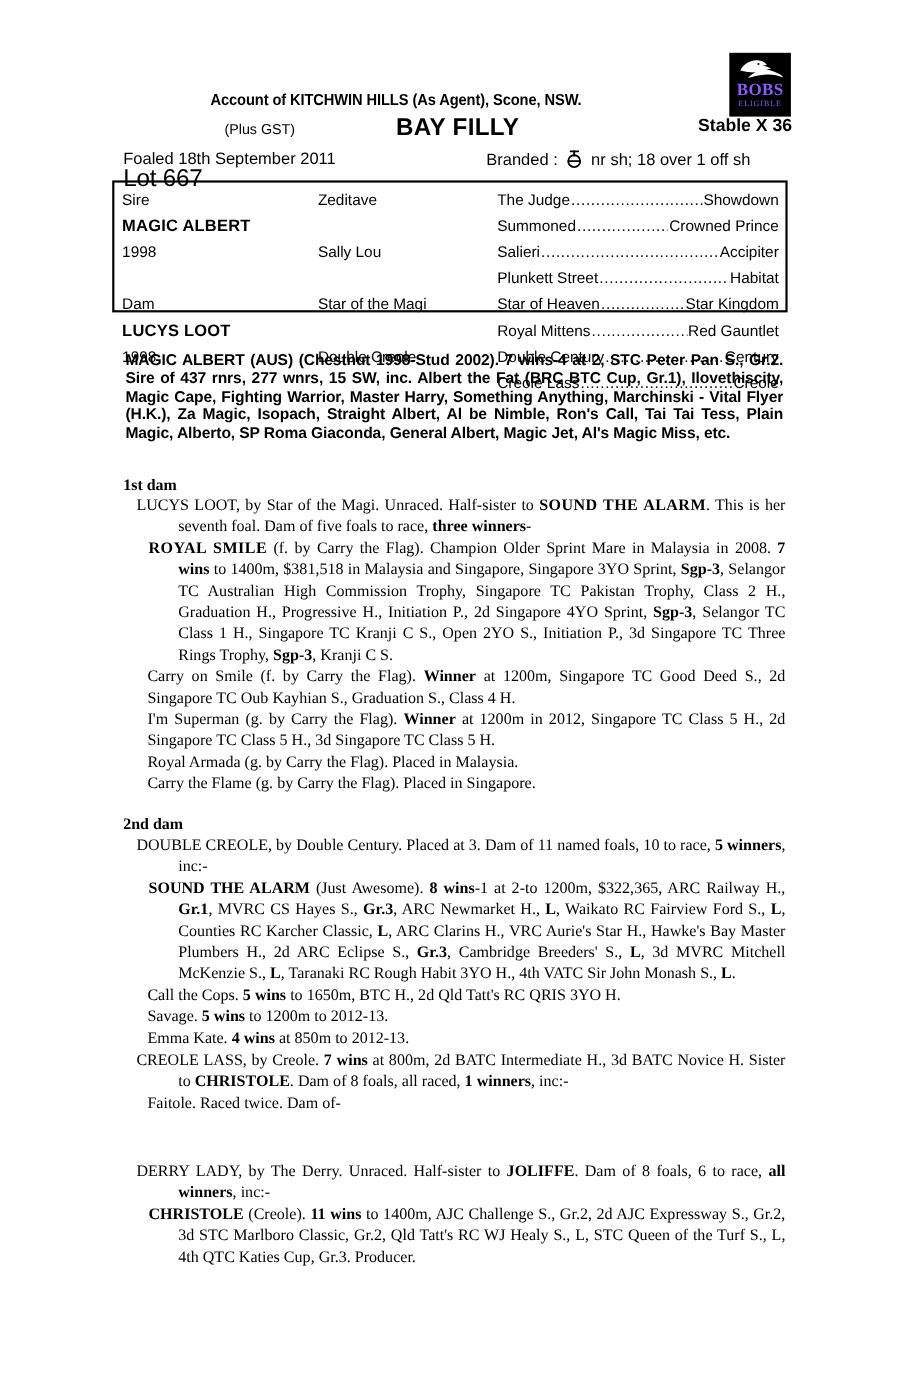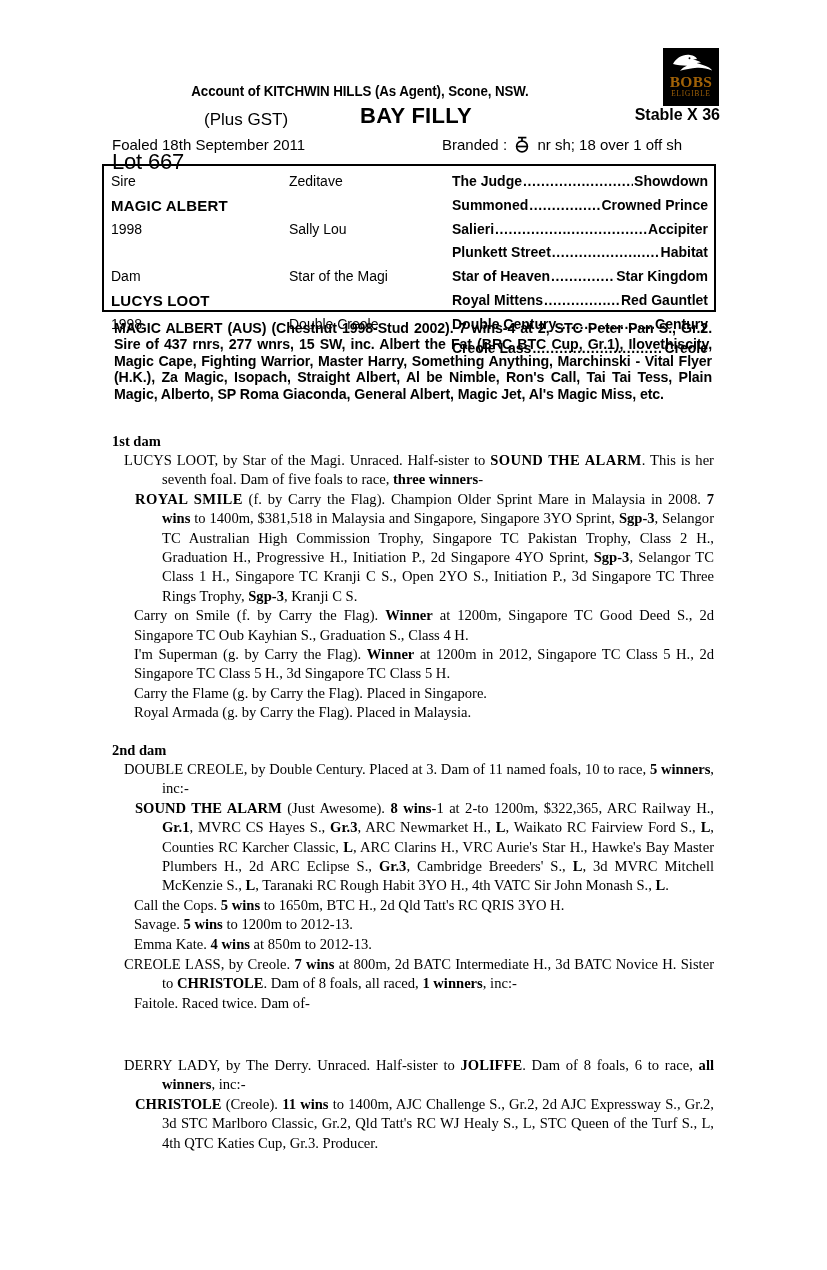--- a/index.html
+++ b/index.html
@@ -23,21 +23,21 @@
   }
 
   
   .bobs-logo {
     position: absolute;
     left: 663px;
     top: 48px;
     width: 56px;
     height: 58px;
     background: #000000;
-    color: #a16207;
+    color: #8b5cf6;
     text-align: center;
     overflow: hidden;
   }
   .bobs-bird {
     display: block;
     margin: 5px auto 0 auto;
     width: 44px;
     height: 20px;
   }
   .bobs-word {
@@ -82,21 +82,21 @@
     top: 0;
     font-weight: normal;
     font-size: 22px;
     letter-spacing: -0.2px;
     margin-top: 46px;
   }
   .plus-gst {
     position: absolute;
     left: 92px;
     top: 7px;
-    font-size: 17px;
+    font-size: 13px;
   }
   .colour-sex {
     position: absolute;
     left: 0;
     top: 0;
     width: 608px;
     text-align: center;
     font-weight: bold;
     font-size: 22px;
     letter-spacing: 0.3px;
@@ -137,21 +137,21 @@
     vertical-align: -3px;
     margin: 0 1px;
   }
 
   
   .ped-box {
     position: absolute;
     left: 102px;
     top: 164px;
     width: 614px;
-    height: 148px;
+    height: 120px;
     border: 2px solid #000;
     box-sizing: border-box;
   }
   .ped-inner {
     position: relative;
     width: 100%;
     height: 100%;
     padding: 4px 0 0 0;
     box-sizing: border-box;
   }
@@ -185,21 +185,20 @@
     font-size: 15px;
     letter-spacing: 0.2px;
   }
   .gp-row {
     display: flex;
     align-items: center;
     font-size: 14px;
     line-height: 23.8px;
     height: 23.8px;
     white-space: nowrap;
-    font-weight: bold;
   }
   .gp-a { flex: 0 0 auto; }
   .gp-dots {
     flex: 1 1 auto;
     overflow: hidden;
     white-space: nowrap;
     margin: 0 1px;
     letter-spacing: 0.6px;
     font-size: 14px;
   }
@@ -366,23 +365,23 @@
   <div class="sec" style="top:432px;">
     <div class="dam-head">1st dam</div>
     <div class="hang"><span>LUCYS LOOT, by Star of the Magi. Unraced. Half-sister to </span><b class="sp">SOUND THE ALARM</b><span>. This is her seventh foal. Dam of five foals to race, </span><b>three winners</b><span>-</span></div>
 
     <div class="ind1"><b class="sp">ROYAL SMILE</b><span> (f. by Carry the Flag). Champion Older Sprint Mare in Malaysia in 2008. </span><b>7 wins</b><span> to 1400m, $381,518 in Malaysia and Singapore, Singapore 3YO Sprint, </span><b>Sgp-3</b><span>, Selangor TC Australian High Commission Trophy, Singapore TC Pakistan Trophy, Class 2 H., Graduation H., Progressive H., Initiation P., 2d Singapore 4YO Sprint, </span><b>Sgp-3</b><span>, Selangor TC Class 1 H., Singapore TC Kranji C S., Open 2YO S., Initiation P., 3d Singapore TC Three Rings Trophy, </span><b>Sgp-3</b><span>, Kranji C S.</span></div>
 
     <div class="ind2 hangsub" style="padding-left:22px;text-indent:0;"><span>Carry on Smile</span><span> (f. by Carry the Flag). </span><b>Winner</b><span> at 1200m, Singapore TC Good Deed S., 2d Singapore TC Oub Kayhian S., Graduation S., Class 4 H.</span></div>
 
     <div class="ind2"><span>I'm Superman</span><span> (g. by Carry the Flag). </span><b>Winner</b><span> at 1200m in 2012, Singapore TC Class 5 H., 2d Singapore TC Class 5 H., 3d Singapore TC Class 5 H.</span></div>
 
+    <div class="ind2 nojust"><span>Royal Armada</span><span> (g. by Carry the Flag). Placed in Malaysia.</span></div>
+
     <div class="ind2 nojust"><span>Carry the Flame</span><span> (g. by Carry the Flag). Placed in Singapore.</span></div>
-
-    <div class="ind2 nojust"><span>Royal Armada</span><span> (g. by Carry the Flag). Placed in Malaysia.</span></div>
   </div>
 
   <div class="sec" style="top:741px;">
     <div class="dam-head">2nd dam</div>
     <div class="hang"><span>DOUBLE CREOLE, by Double Century. Placed at 3. Dam of 11 named foals, 10 to race, </span><b>5 winners</b><span>, inc:-</span></div>
 
     <div class="ind1"><b>SOUND THE ALARM</b><span> (Just Awesome). </span><b>8 wins</b><span>-1 at 2-to 1200m, $322,365, ARC Railway H., </span><b>Gr.1</b><span>, MVRC CS Hayes S., </span><b>Gr.3</b><span>, ARC Newmarket H., </span><b>L</b><span>, Waikato RC Fairview Ford S., </span><b>L</b><span>, Counties RC Karcher Classic, </span><b>L</b><span>, ARC Clarins H., VRC Aurie's Star H., Hawke's Bay Master Plumbers H., 2d ARC Eclipse S., </span><b>Gr.3</b><span>, Cambridge Breeders' S., </span><b>L</b><span>, 3d MVRC Mitchell McKenzie S., </span><b>L</b><span>, Taranaki RC Rough Habit 3YO H., 4th VATC Sir John Monash S., </span><b>L</b><span>.</span></div>
 
     <div class="ind2 nojust"><span>Call the Cops.</span><span> </span><b>5 wins</b><span> to 1650m, BTC H., 2d Qld Tatt's RC QRIS 3YO H.</span></div>
 

